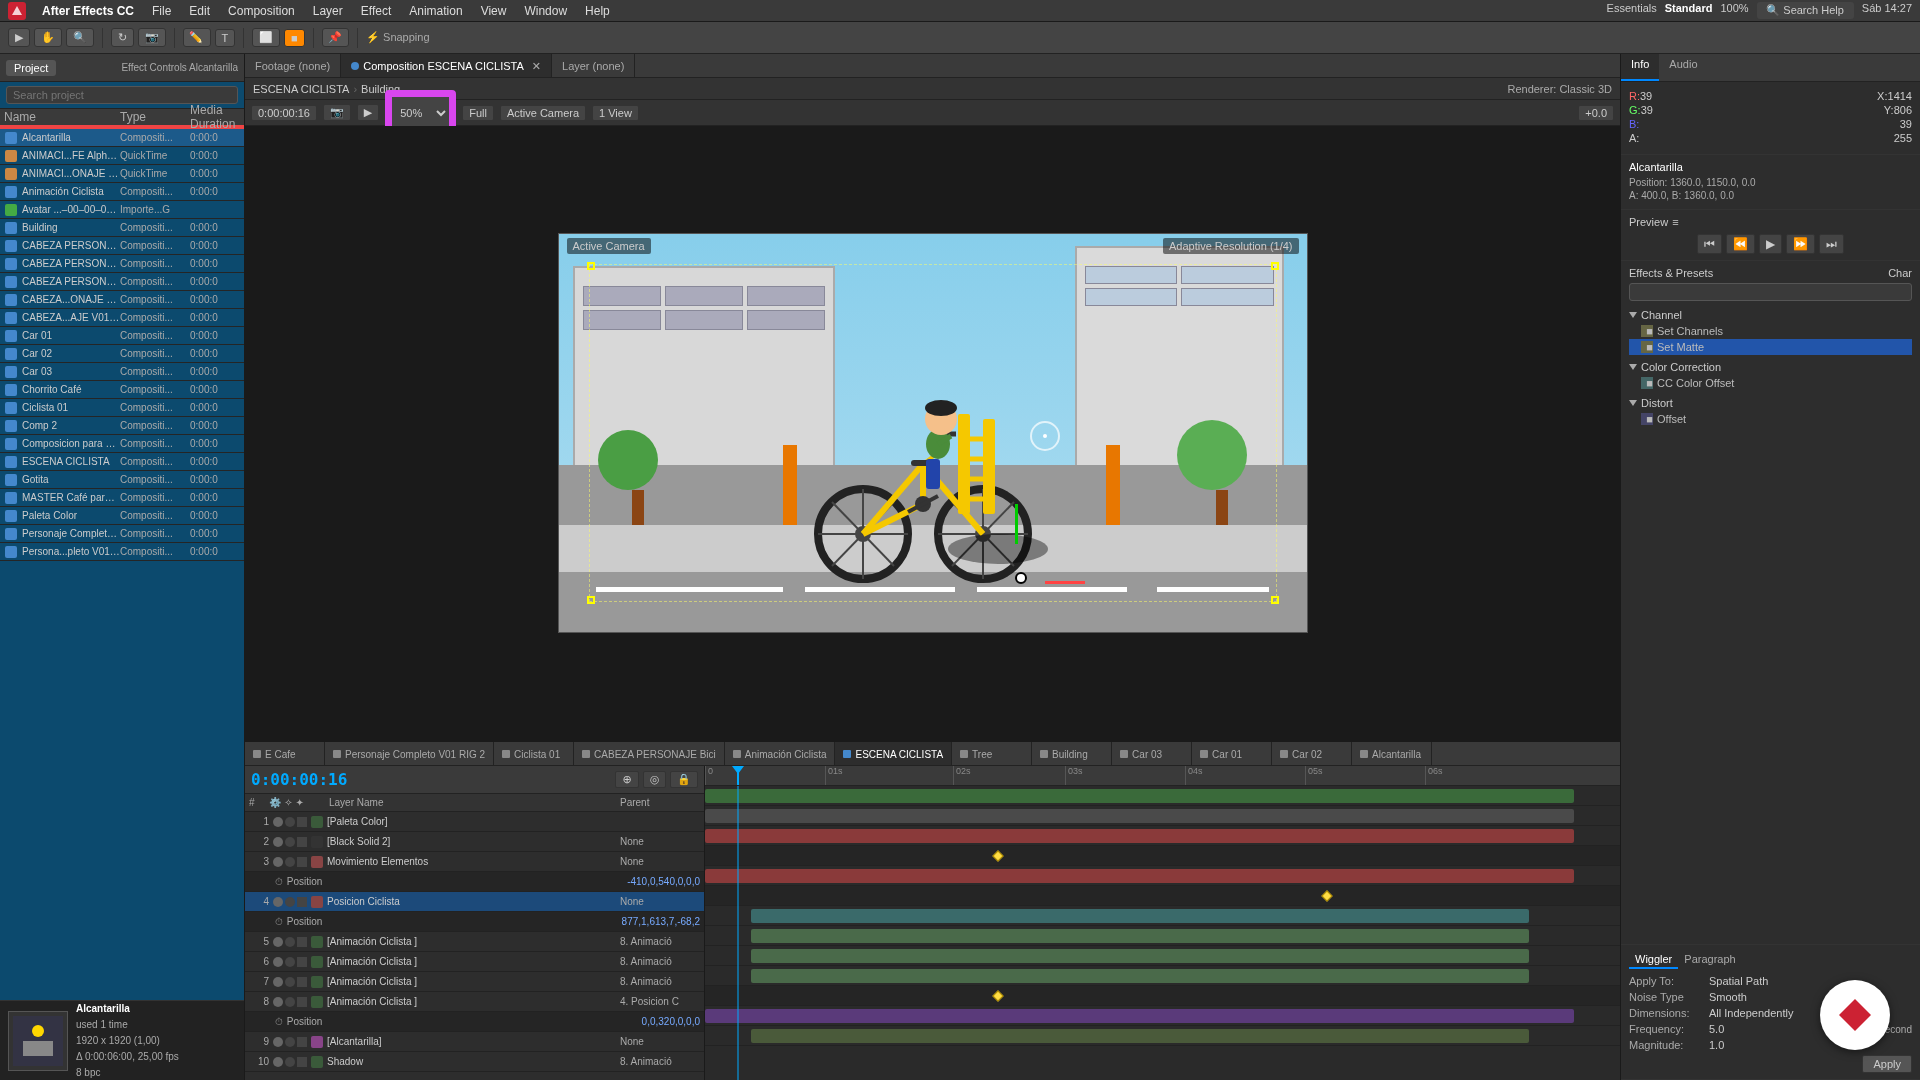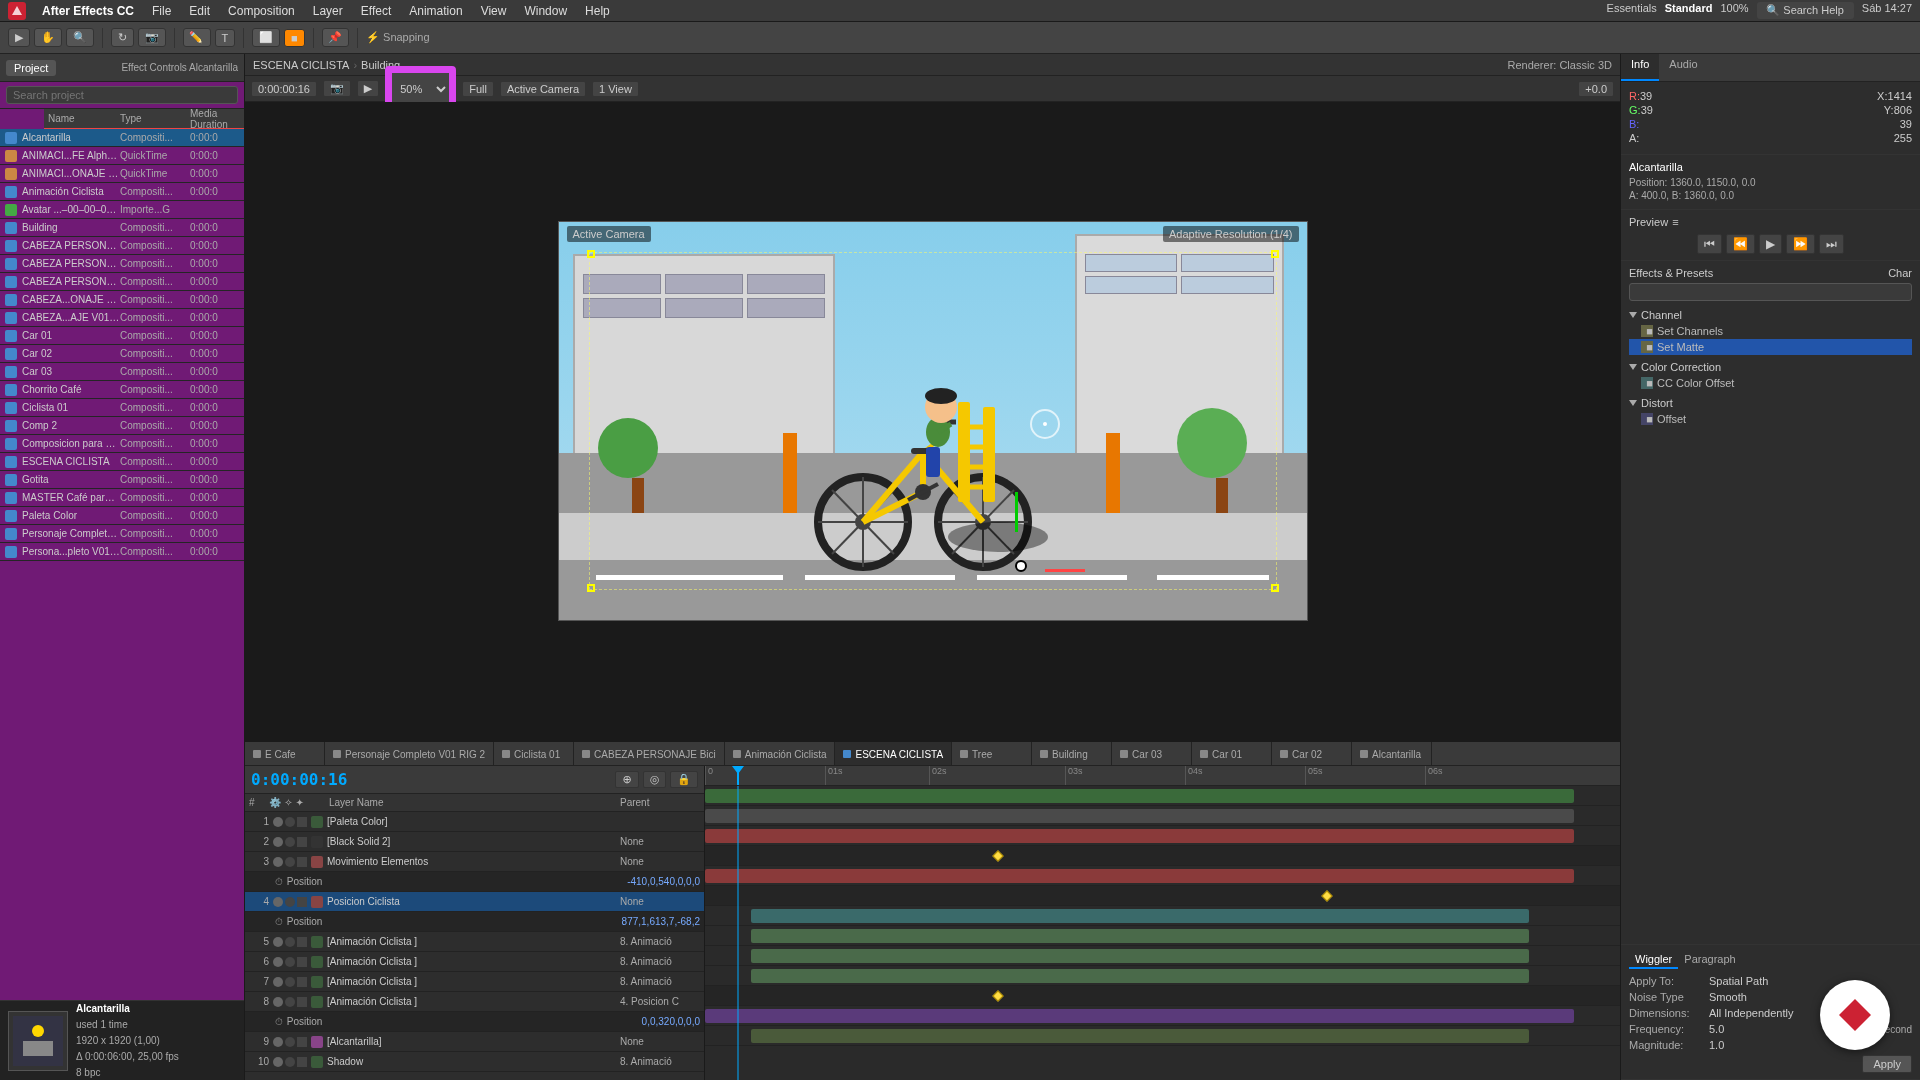--- a/index.html
+++ b/index.html
@@ -15,27 +15,27 @@
 
     
     #toolbar { display: flex; align-items: center; height: 32px; background: #444; border-bottom: 1px solid #222; padding: 0 8px; gap: 4px; }
     .toolbar-btn { padding: 2px 6px; background: #555; border: 1px solid #333; border-radius: 3px; color: #ccc; cursor: pointer; font-size: 11px; }
     .toolbar-separator { width: 1px; height: 20px; background: #333; margin: 0 4px; }
 
     
     #main-layout { display: flex; height: calc(1080px - 22px - 32px); }
 
     
-    #left-panel { width: 245px; background: #701a75; border-right: 1px solid #1a1a1a; display: flex; flex-direction: column; }
+    #left-panel { width: 245px; background: #0c4a6e; border-right: 1px solid #1a1a1a; display: flex; flex-direction: column; }
     #project-header { display: flex; align-items: center; height: 28px; background: #3a3a3a; border-bottom: 1px solid #222; padding: 0 6px; gap: 4px; font-size: 11px; }
     .tab-label { padding: 2px 8px; background: #444; border-radius: 3px; cursor: pointer; color: #ccc; }
     .tab-label.active { background: #555; color: #fff; }
     #project-search { padding: 4px 6px; border-bottom: 1px solid #222; }
     #project-search input { width: 100%; background: #3a3a3a; border: 1px solid #555; border-radius: 3px; padding: 2px 6px; color: #ccc; font-size: 11px; }
-    #project-table-header { display: flex; height: 20px; background: #3a3a3a; border-bottom: 1px solid #ef4444; font-size: 10px; color: #aaa; align-items: center; padding: 0 4px; margin-left: 44px; }
+    #project-table-header { display: flex; height: 20px; background: #3a3a3a; border-bottom: 4px solid #ef4444; font-size: 12px; color: #aaa; align-items: center; padding: 0 4px; }
     .col-name { flex: 1; }
     .col-type { width: 70px; }
     .col-dur { width: 50px; }
     #project-list { flex: 1; overflow-y: auto; }
     .project-item { display: flex; align-items: center; height: 18px; padding: 0 4px; cursor: pointer; border-bottom: 1px solid #252525; }
     .project-item.selected { background: #1c5a8a; }
     .project-item .item-icon { width: 14px; height: 14px; margin-right: 4px; display: flex; align-items: center; justify-content: center; }
     .project-item .item-name { flex: 1; font-size: 10px; white-space: nowrap; overflow: hidden; text-overflow: ellipsis; }
     .project-item .item-type { width: 70px; font-size: 10px; color: #aaa; }
     .project-item .item-dur { width: 50px; font-size: 10px; color: #aaa; }
@@ -405,20 +405,33 @@
         <div>used 1 time</div>
         <div>1920 x 1920 (1,00)</div>
         <div>Δ 0:00:06:00, 25,00 fps</div>
         <div>8 bpc</div>
       </div>
     </div>
   </div>
 
   <div id="center-area">
 
+    <div id="comp-tabs">
+      <div class="comp-tab">
+        <span>Footage (none)</span>
+      </div>
+      <div class="comp-tab active">
+        <span class="tab-dot" style="background:#4488cc;"></span>
+        <span>Composition ESCENA CICLISTA</span>
+        <span class="tab-close">✕</span>
+      </div>
+      <div class="comp-tab">
+        <span>Layer (none)</span>
+      </div>
+    </div>
 
     <div style="display:flex; align-items:center; height:22px; background:#333; border-bottom:1px solid #222; padding: 0 8px; gap:4px; font-size:11px;">
       <span style="color:#ccc; cursor:pointer;">ESCENA CICLISTA</span>
       <span style="color:#666;">›</span>
       <span style="color:#ccc; cursor:pointer;">Building</span>
       <div style="flex:1;"></div>
       <span style="color:#aaa;">Renderer: Classic 3D</span>
     </div>
 
     <div id="viewer-toolbar">
@@ -761,21 +774,21 @@
     <span class="tl-layer-name">Shadow</span>
     <span class="tl-layer-parent">8. Animació</span>
   </div>
             </div>
         </div>
 
         <div id="timeline-ruler">
           <div id="tl-ruler">
             <div class="ruler-mark" style="left:0px;">0</div>
             <div class="ruler-mark" style="left:120px;">01s</div>
-            <div class="ruler-mark" style="left:224px;">02s</div>
+            <div class="ruler-mark" style="left:248px;">02s</div>
             <div class="ruler-mark" style="left:360px;">03s</div>
             <div class="ruler-mark" style="left:480px;">04s</div>
             <div class="ruler-mark" style="left:600px;">05s</div>
             <div class="ruler-mark" style="left:720px;">06s</div>
 
             <div class="tl-playhead" style="left:32px;">
               <div style="width:0;height:0;border-left:6px solid transparent;border-right:6px solid transparent;border-top:8px solid #00aaff;margin-left:-5px;"></div>
             </div>
           </div>
           <div id="tl-tracks">

